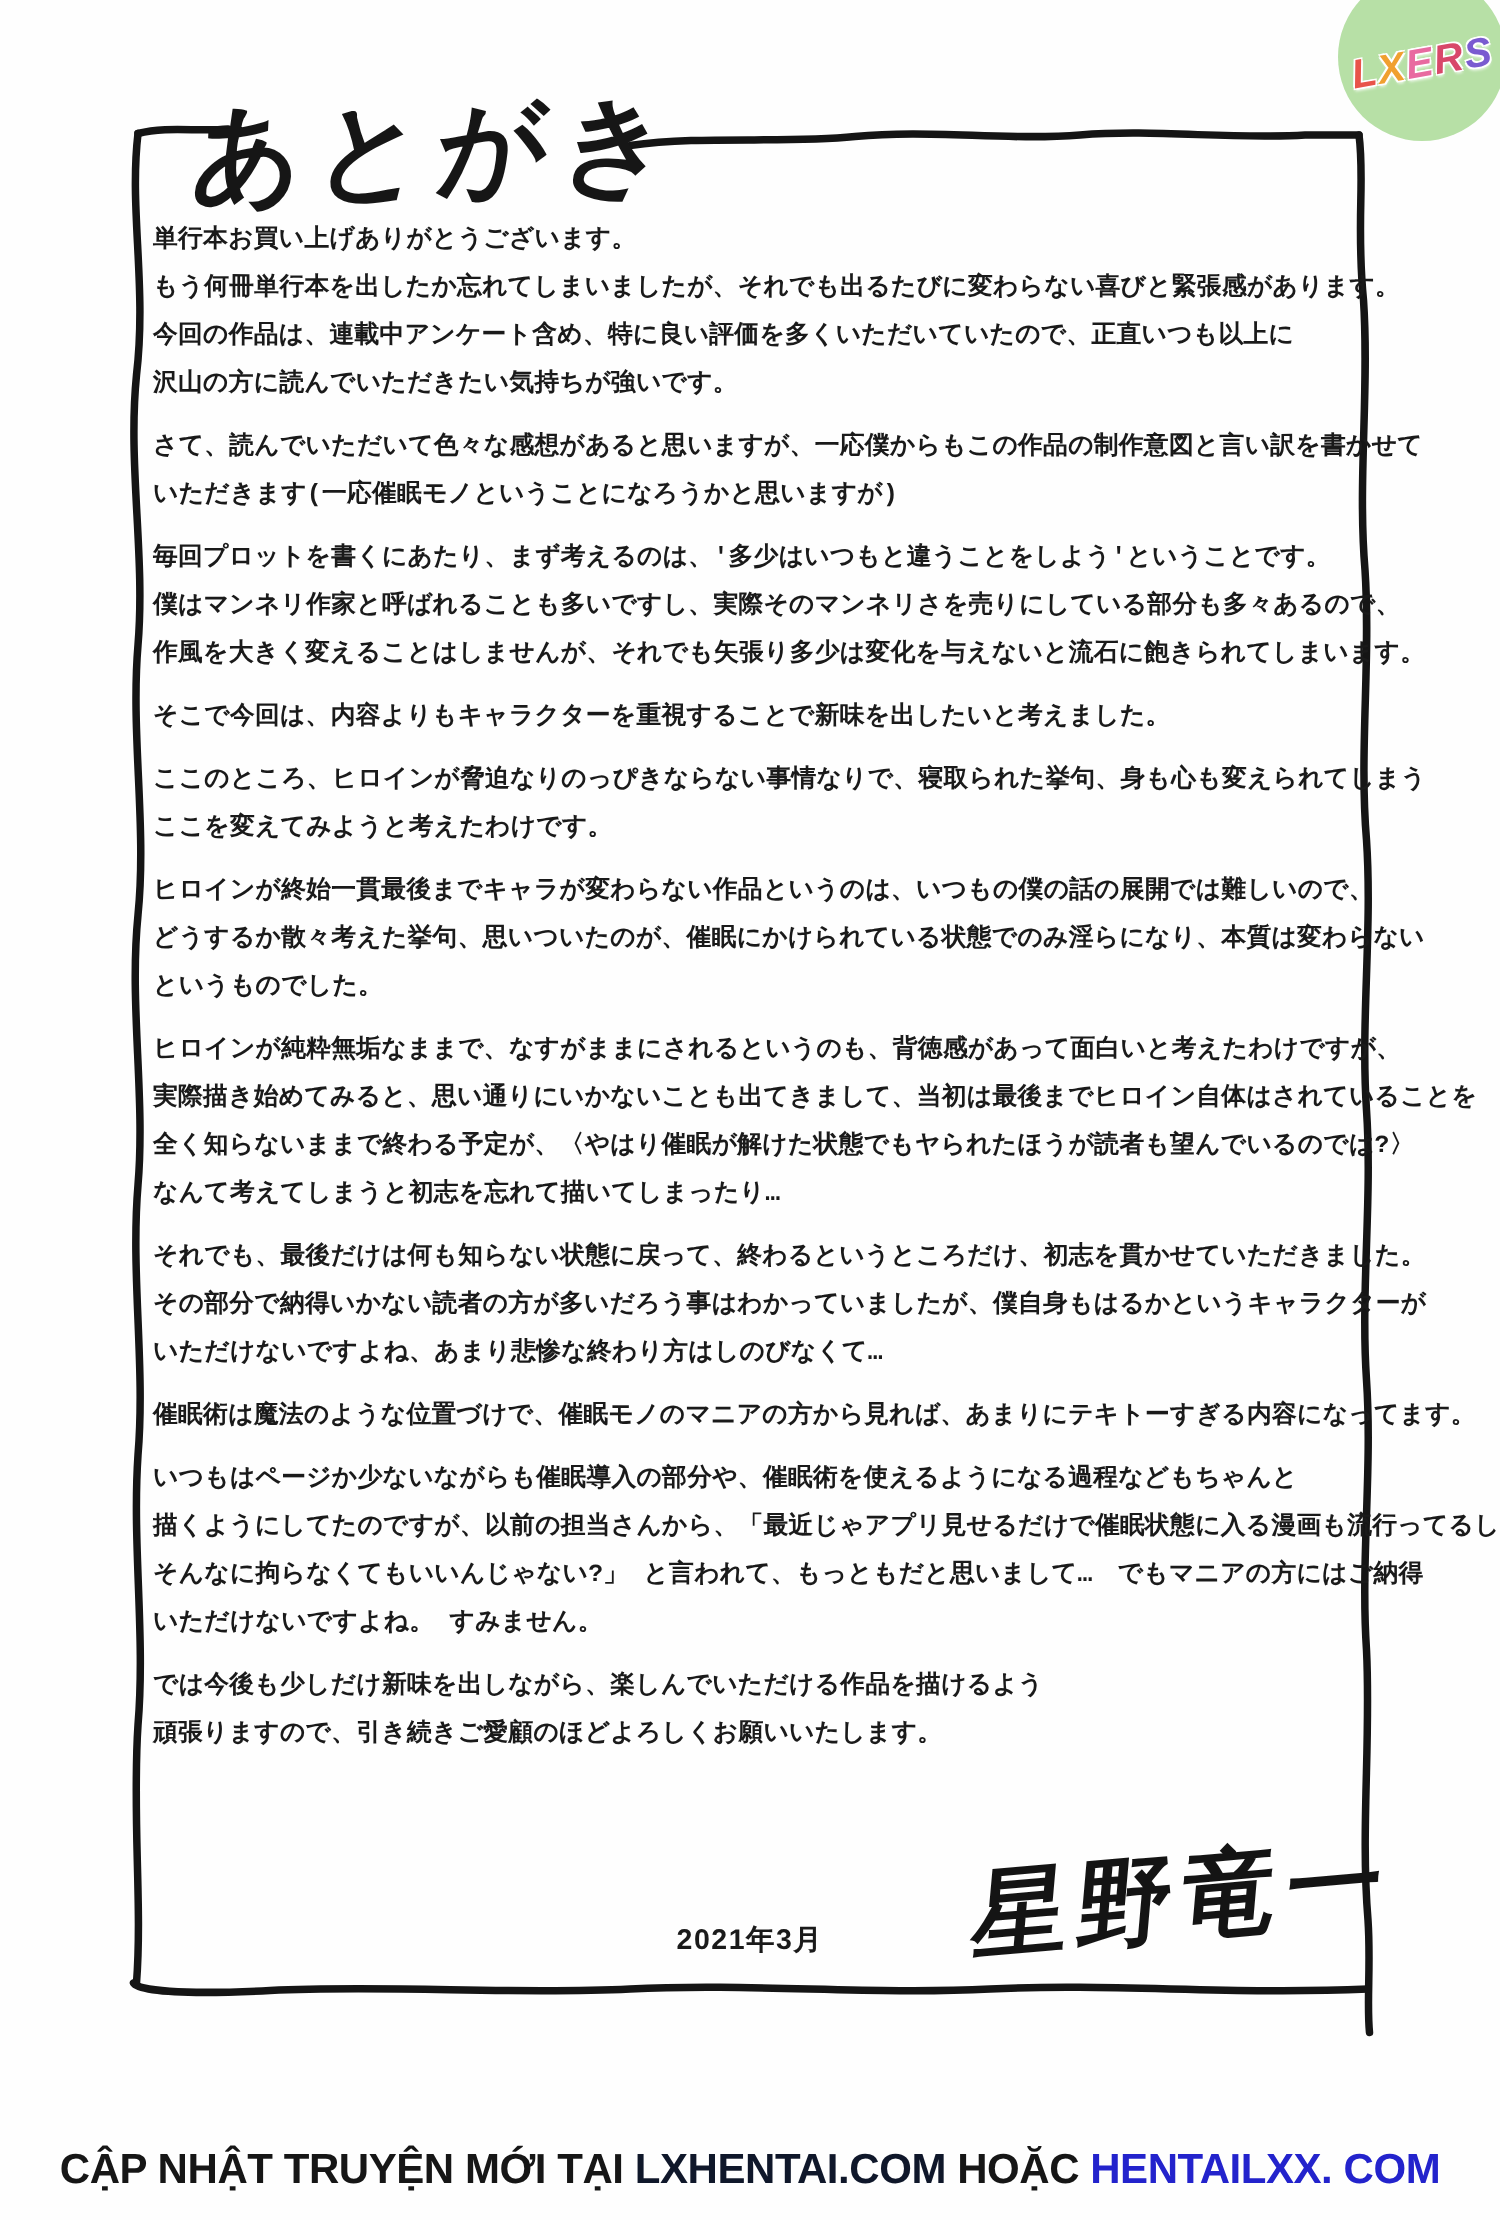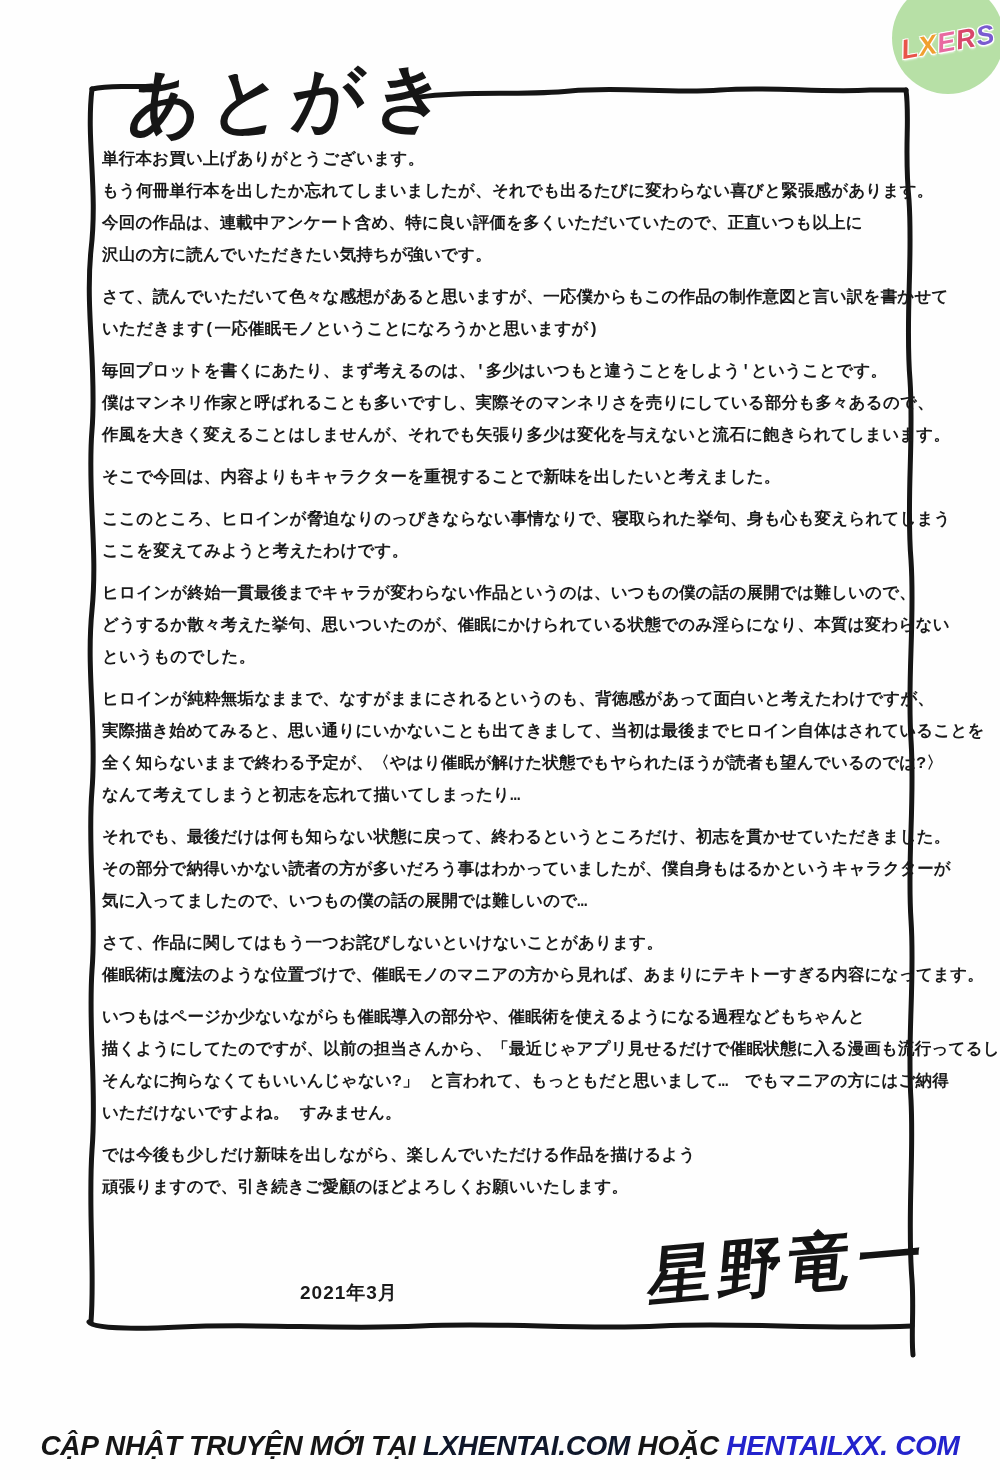--- a/index.html
+++ b/index.html
@@ -43,38 +43,38 @@
     font-family:Liberation Mono, monospace;
   }
   .para{margin:0 0 10px 0;}
   .line{
     font-size:16.5px;font-weight:600;line-height:32px;height:32px;
     white-space:nowrap;letter-spacing:0.2px;
   }
 
   .date{
     position:absolute;left:300px;top:1280px;width:400px;
-    text-align:left;font-size:19px;font-weight:600;color:#1a1a1a;
+    text-align:center;font-size:19px;font-weight:600;color:#1a1a1a;
     letter-spacing:1px;
   }
 
   .signature{
     position:absolute;left:648px;top:1222px;
     font-size:64px;font-weight:bold;color:#141414;
     letter-spacing:6px;white-space:nowrap;
     transform:rotate(-5deg) skewX(-10deg);
   }
 
   .footer{
     position:absolute;left:0;top:1430px;width:1000px;
     text-align:center;
     font-size:28px;font-weight:bold;letter-spacing:-0.3px;
     color:#161616;white-space:nowrap;
   }
-  .footer span{white-space:pre;font-style:italic;}
+  .footer span{white-space:pre;}
 </style>
 </head>
 <body>
 
 <div class="page">
 
   <svg class="frame-svg" width="1000" height="1480" viewBox="0 0 1000 1480">
     <g fill="none" stroke="#151515" stroke-width="5" stroke-linecap="round" stroke-linejoin="round">
 
       <path d="M 152 86 C 132 88, 112 84, 92 89"></path>
@@ -133,24 +133,23 @@
       </div>
       <div class="para">
         <div class="line">ヒロインが純粋無垢なままで、なすがままにされるというのも、背徳感があって面白いと考えたわけですが、</div>
         <div class="line">実際描き始めてみると、思い通りにいかないことも出てきまして、当初は最後までヒロイン自体はされていることを</div>
         <div class="line">全く知らないままで終わる予定が、〈やはり催眠が解けた状態でもヤられたほうが読者も望んでいるのでは?〉</div>
         <div class="line">なんて考えてしまうと初志を忘れて描いてしまったり…</div>
       </div>
       <div class="para">
         <div class="line">それでも、最後だけは何も知らない状態に戻って、終わるというところだけ、初志を貫かせていただきました。</div>
         <div class="line">その部分で納得いかない読者の方が多いだろう事はわかっていましたが、僕自身もはるかというキャラクターが</div>
-        <div class="line">気に入ってましたので、いつもの僕の話の展開では難しいので…</div>
+        <div class="line">いただけないですよね、あまり悲惨な終わり方はしのびなくて…</div>
       </div>
       <div class="para">
-        <div class="line">さて、作品に関してはもう一つお詫びしないといけないことがあります。</div>
         <div class="line">催眠術は魔法のような位置づけで、催眠モノのマニアの方から見れば、あまりにテキトーすぎる内容になってます。</div>
       </div>
       <div class="para">
         <div class="line">いつもはページか少ないながらも催眠導入の部分や、催眠術を使えるようになる過程などもちゃんと</div>
         <div class="line">描くようにしてたのですが、以前の担当さんから、「最近じゃアプリ見せるだけで催眠状態に入る漫画も流行ってるし</div>
         <div class="line">そんなに拘らなくてもいいんじゃない?」 と言われて、もっともだと思いまして…　でもマニアの方にはご納得</div>
         <div class="line">いただけないですよね。 すみません。</div>
       </div>
       <div class="para">
         <div class="line">では今後も少しだけ新味を出しながら、楽しんでいただける作品を描けるよう</div>

